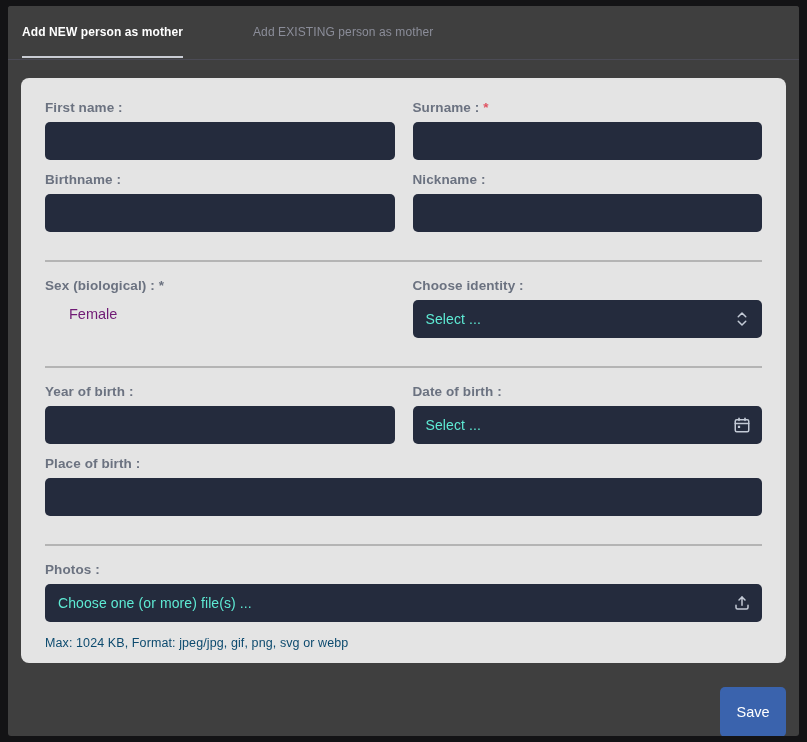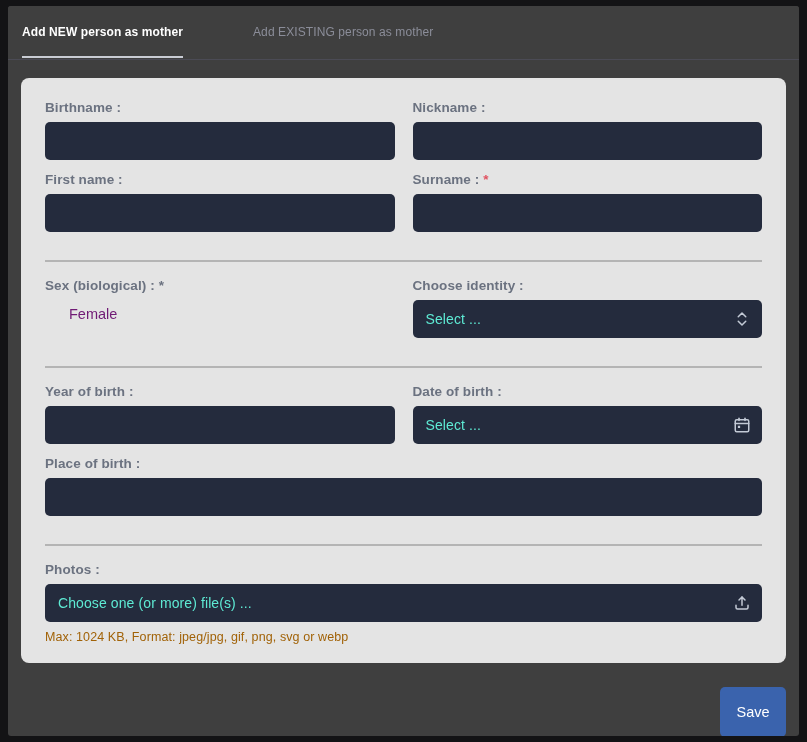--- a/index.html
+++ b/index.html
@@ -155,22 +155,22 @@
   }
 
   hr.div {
     border: none;
     border-top: 2px solid #b4b4b4;
     margin: 16px 0 16px 0;
   }
 
   .hint {
     font-size: 12.5px;
-    color: #a16207;
-    margin-top: 8px;
+    color: #0c4a6e;
+    margin-top: 14px;
     letter-spacing: .1px;
   }
 
   .footer {
     position: absolute;
     left: 0;
     top: 657px;
     width: 791px;
     height: 73px;
   }
@@ -197,39 +197,39 @@
   <div class="tabbar">
     <div class="tab tab-active">Add NEW person as mother</div>
     <div class="tab tab-inactive">Add EXISTING person as mother</div>
   </div>
 
   <div class="panel">
     <div class="inner">
 
       <div class="row">
         <div class="col field">
-          <label class="flabel">Birthname :</label>
-          <input class="tinput" type="text" value="" style="">
-        </div>
-        <div class="col field">
-          <label class="flabel">Nickname :</label>
-          <input class="tinput" type="text" value="" style="">
-        </div>
-      </div>
-
-      <div class="row">
-        <div class="col field">
           <label class="flabel">First name :</label>
           <input class="tinput" type="text" value="" style="">
         </div>
         <div class="col field">
           <label class="flabel">
             <span>Surname :</span>
             <span class="req">*</span>
           </label>
+          <input class="tinput" type="text" value="" style="">
+        </div>
+      </div>
+
+      <div class="row">
+        <div class="col field">
+          <label class="flabel">Birthname :</label>
+          <input class="tinput" type="text" value="" style="">
+        </div>
+        <div class="col field">
+          <label class="flabel">Nickname :</label>
           <input class="tinput" type="text" value="" style="">
         </div>
       </div>
 
       <hr class="div">
 
       <div class="row">
         <div class="col field">
           <label class="flabel">Sex (biological) : *</label>
           <div class="statictext">Female</div>

